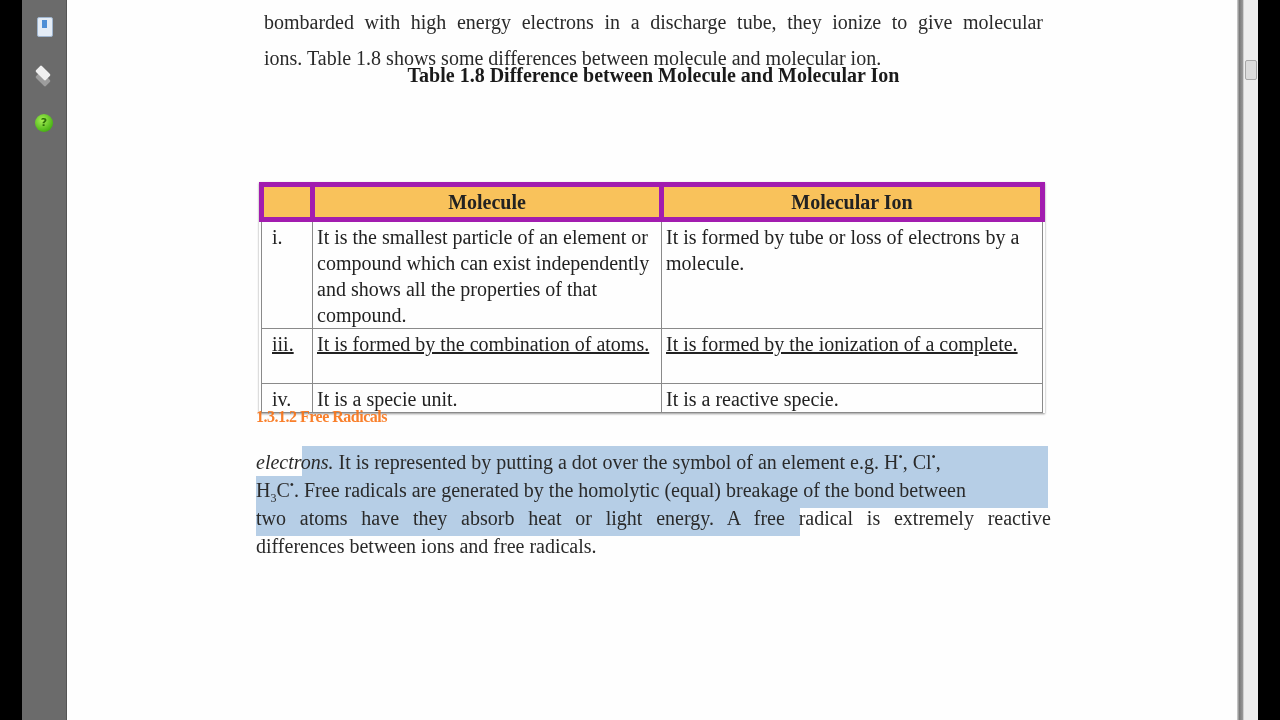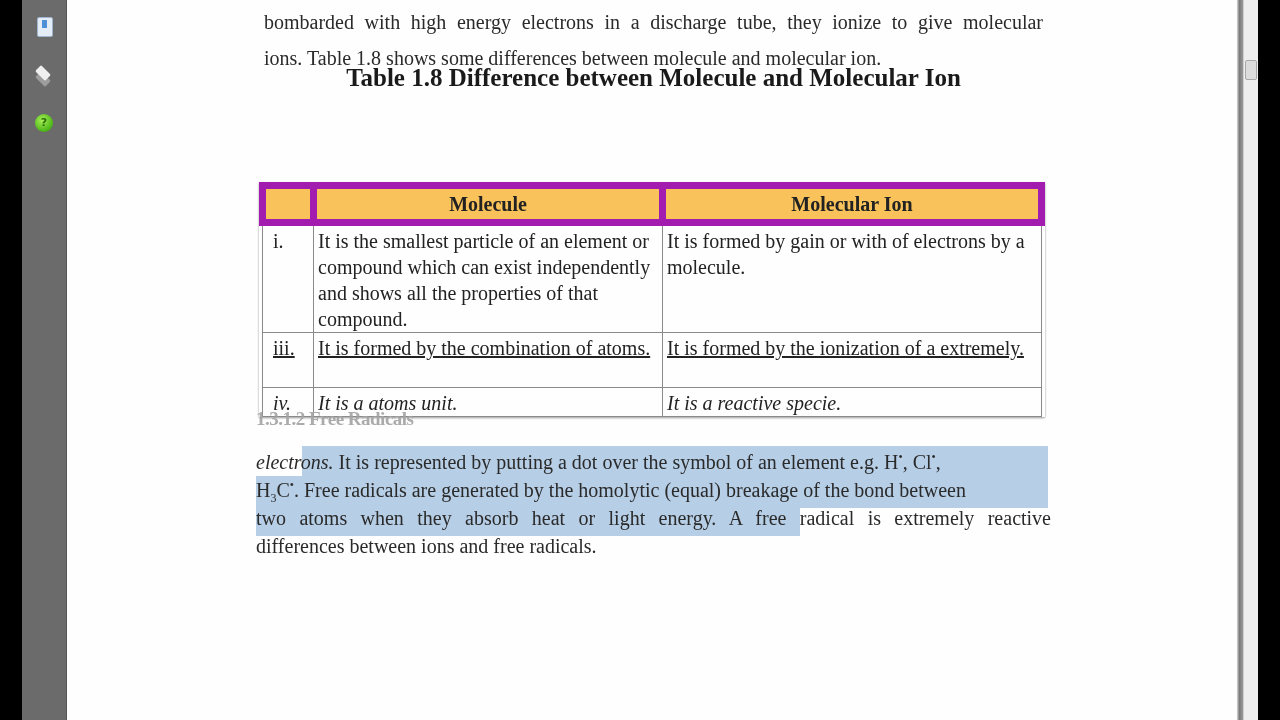--- a/index.html
+++ b/index.html
@@ -50,43 +50,43 @@
     position:absolute; left:1px; top:60px; width:10px; height:18px;
     background:#dcdcdc; border:1px solid #a8a8a8; border-radius:2px;
   }
   .right-black { position:absolute; left:1258px; top:0; width:22px; height:720px; background:#000; }
 
   .text { position:absolute; color:#2a2a2a; font-size:20px; line-height:28px; }
   .intro { left:256px; top:0px; width:795px; }
   .intro p { margin:8px; white-space:nowrap;font-family:Liberation Serif, serif; }
   .caption {
     position:absolute; left:256px; top:64px; width:795px; text-align:center;
-    font-weight:bold; font-size:25px; color:#1a1a1a;
+    font-weight:bold; font-size:20px; color:#1a1a1a;
   }
 
   table.diff {
     position:absolute; left:259px; top:182px; width:786px;
     border-collapse:collapse; font-size:20px; color:#222; line-height:26px;
     box-shadow:0 1px 2px #999;
   }
   table.diff th {
-    background:#f9c25b; font-weight:bold; height:30px; border:7px solid #a21caf;
+    background:#f9c25b; font-weight:bold; height:30px; border:5px solid #a21caf;
     text-align:center; padding:0;
   }
   table.diff td { border:1px solid #8a8a8a; vertical-align:top; padding:2px 4px 0 4px; }
   table.diff td.num { width:36px; padding-left:10px; }
   table.diff td.mol { width:340px; }
   tr.r1 td { height:104px; }
   tr.r2 td { height:52px; }
   tr.r3 td { height:52px;text-decoration:underline; }
-  tr.r4 td { height:20px;font-style:italic; }
+  tr.r4 td { height:20px; }
 
   .overlay-heading {
-    position:absolute; left:256px; top:408px; font-size:19px; font-weight:bold;
-    color:#a3a3a3; opacity:0.9; letter-spacing:-0.5px;
+    position:absolute; left:256px; top:408px; font-size:16px; font-weight:bold;
+    color:#f97316; opacity:0.9; letter-spacing:-0.5px;
   }
 
   .highlight {
     position:absolute; background:#a9c6e2; opacity:0.85;
   }
   .h1 { left:302px; top:446px; width:746px; height:30px; }
   .h2 { left:256px; top:476px; width:792px; height:32px; }
   .h3 { left:256px; top:508px; width:544px; height:28px; }
 
   .para { left:256px; top:446px; width:795px; }
@@ -129,45 +129,45 @@
     <tr>
       <th></th>
       <th>Molecule</th>
       <th>Molecular Ion</th>
     </tr>
   </thead>
   <tbody>
     <tr class="r1">
       <td class="num">i.</td>
       <td class="mol">It is the smallest particle of an element or compound which can exist independently and shows all the properties of that compound.</td>
-      <td>It is formed by gain or with of electrons by a molecule.</td>
+      <td>It is formed by tube or loss of electrons by a molecule.</td>
     </tr>
     <tr class="r3">
       <td class="num">iii.</td>
       <td class="mol">It is formed by the combination of atoms.</td>
-      <td>It is formed by the ionization of a extremely.</td>
+      <td>It is formed by the ionization of a complete.</td>
     </tr>
     <tr class="r4">
       <td class="num">iv.</td>
-      <td class="mol">It is a atoms unit.</td>
+      <td class="mol">It is a specie unit.</td>
       <td>It is a reactive specie.</td>
     </tr>
   </tbody>
 </table>
 
 <div class="overlay-heading">1.3.1.2 Free Radicals</div>
 
 <div class="highlight h1"></div>
 <div class="highlight h2"></div>
 <div class="highlight h3"></div>
 
 <div class="text para">
   <p style="margin-top:2px;"><em>electrons.</em><span> It is represented by putting a dot over the symbol of an element e.g. H</span><sup>•</sup><span>, Cl</span><sup>•</sup>,</p>
   <p><span>H</span><sub>3</sub><span>C</span><sup>•</sup><span>. Free radicals are generated by the homolytic (equal) breakage of the bond between</span></p>
-  <p class="just">two atoms when they absorb heat or light energy. A free radical is extremely reactive</p>
+  <p class="just">two atoms have they absorb heat or light energy. A free radical is extremely reactive</p>
   <p>differences between ions and free radicals.</p>
 </div>
 
 <div class="right-gutter"></div>
 <div class="scrollbar">
   <div class="scroll-thumb"></div>
 </div>
 <div class="right-black"></div>
 
 </body></html>

